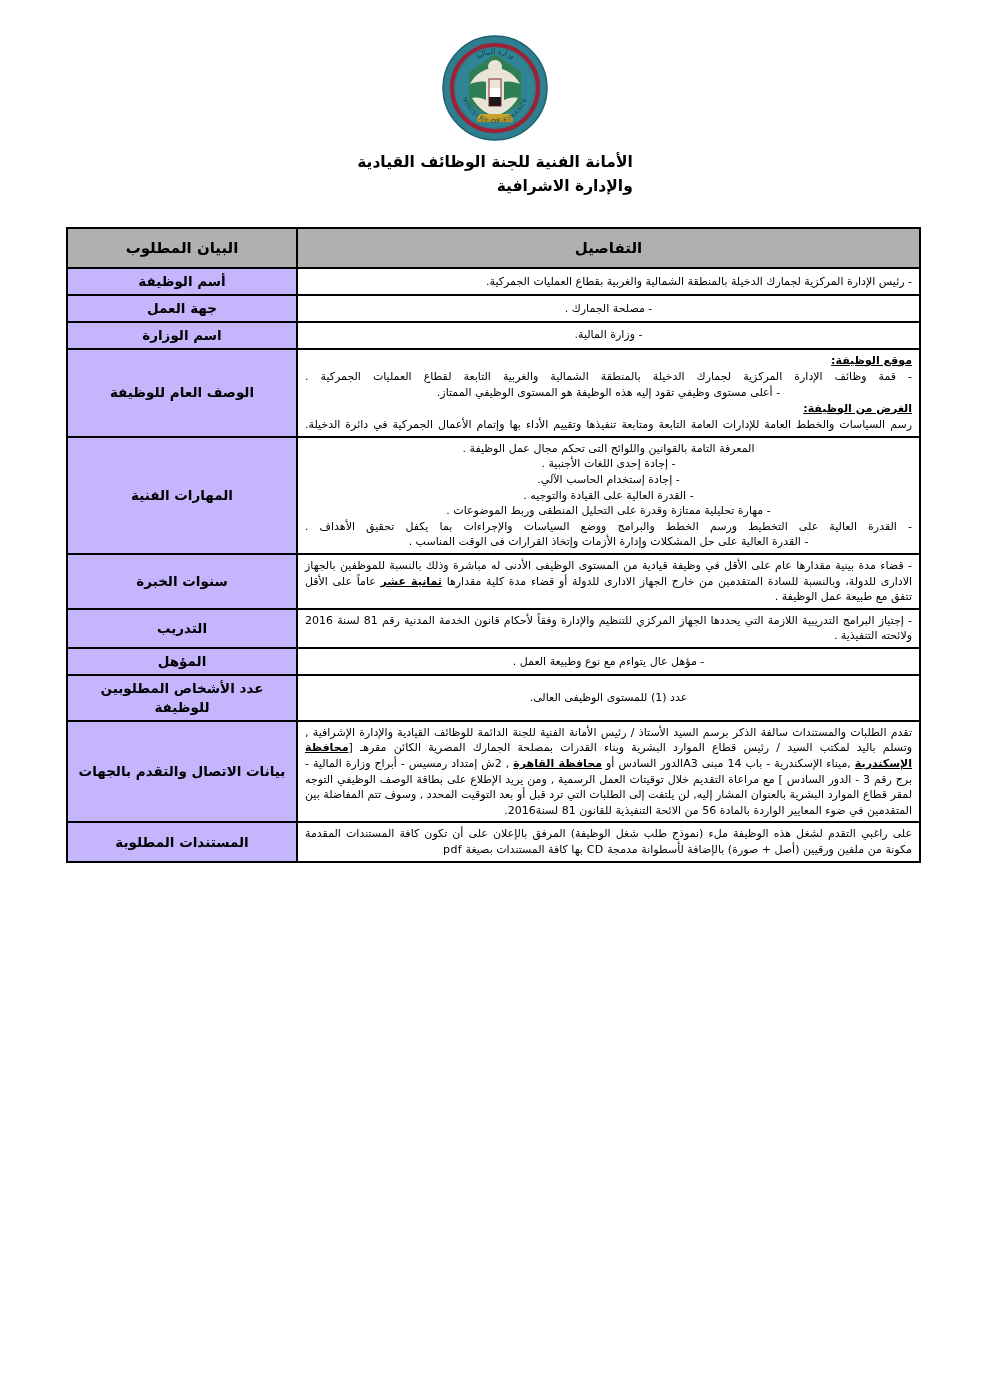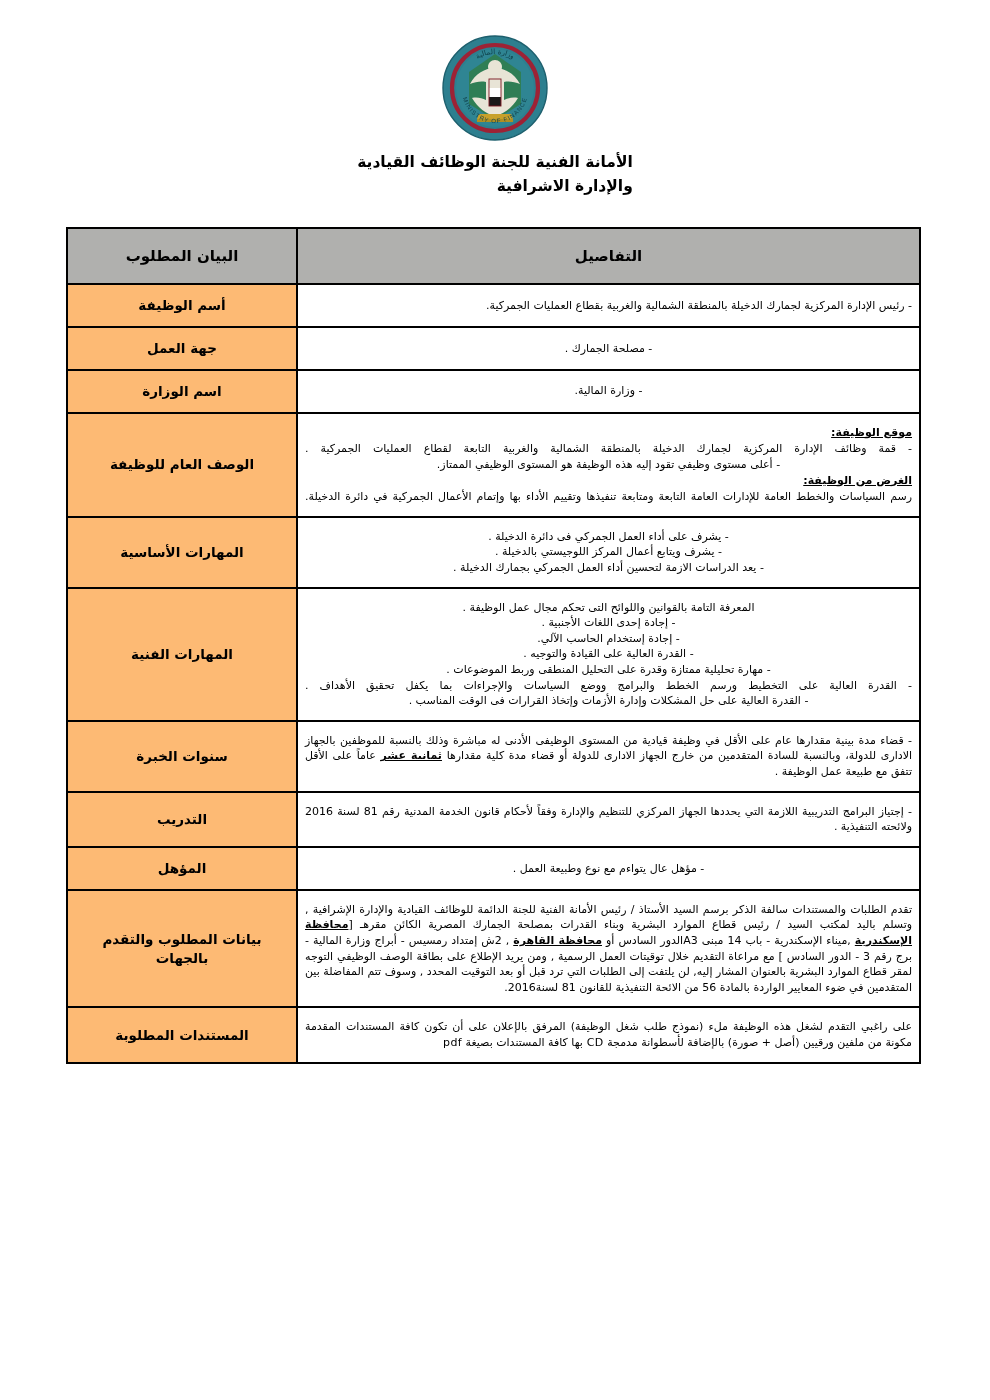--- a/index.html
+++ b/index.html
@@ -51,35 +51,35 @@
   }
   table.info {
     width: 100%;
     border-collapse: collapse;
     table-layout: fixed;
     direction: rtl;
   }
   table.info td, table.info th {
     border: 2.2px solid #000;
     vertical-align: middle;
-    padding: 11px 7px;
+    padding: 3px 7px;
   }
   col.c-label { width: 230px; }
   col.c-value { width: 623px; }
 
   th.hdr {
     background: #b0b0ae;
     font-size: 15px;
     font-weight: bold;
     text-align: center;
     height: 32px;
     padding: 4px 7px;
   }
   td.label {
-    background: #fdba74;
+    background: #c4b5fd;
     font-size: 13.5px;
     font-weight: bold;
     text-align: center;
     line-height: 1.4;
   }
   td.value {
     background: #ffffff;
     font-size: 11px;
     text-align: justify;
     text-align-last: right;
@@ -187,28 +187,20 @@
         <td class="value">
           <span class="sub">موقع الوظيفة:</span>
           <span class="para just">- قمة وظائف الإدارة المركزية لجمارك الدخيلة بالمنطقة الشمالية والغربية التابعة لقطاع العمليات الجمركية .</span>
           <span class="para" style="text-align:center;text-align-last:center">- أعلى مستوى وظيفي تقود إليه هذه الوظيفة هو المستوى الوظيفي الممتاز.</span>
           <span class="sub">الغرض من الوظيفة:</span>
           <span class="para just">رسم السياسات والخطط العامة للإدارات العامة التابعة ومتابعة تنفيذها وتقييم الأداء بها وإتمام الأعمال الجمركية في دائرة الدخيلة.</span>
         </td>
         <td class="label">الوصف العام للوظيفة</td>
       </tr>
 
-      <tr>
-        <td class="value center">
-          <span class="ln">- يشرف على أداء العمل الجمركي فى دائرة الدخيلة .</span>
-          <span class="ln">- يشرف ويتابع أعمال المركز اللوجيستي بالدخيلة .</span>
-          <span class="ln">- يعد الدراسات الازمة لتحسين أداء العمل الجمركي بجمارك الدخيلة .</span>
-        </td>
-        <td class="label">المهارات الأساسية</td>
-      </tr>
 
       <tr>
         <td class="value center">
           <span class="ln">المعرفة التامة بالقوانين واللوائح التى تحكم مجال عمل الوظيفة .</span>
           <span class="ln">- إجادة إحدى اللغات الأجنبية .</span>
           <span class="ln">- إجادة إستخدام الحاسب الآلي.</span>
           <span class="ln">- القدرة العالية على القيادة والتوجيه .</span>
           <span class="ln">- مهارة تحليلية ممتازة وقدرة على التحليل المنطقى وربط الموضوعات .</span>
           <span class="para just">- القدرة العالية على التخطيط ورسم الخطط والبرامج ووضع السياسات والإجراءات بما يكفل تحقيق الأهداف .</span>
           <span class="ln">- القدرة العالية على حل المشكلات وإدارة الأزمات وإتخاذ القرارات فى الوقت المناسب .</span>
@@ -230,27 +222,33 @@
         <td class="label">التدريب</td>
       </tr>
 
       <tr>
         <td class="value center">
           <span class="ln">- مؤهل عال يتواءم مع نوع وطبيعة العمل .</span>
         </td>
         <td class="label">المؤهل</td>
       </tr>
 
+      <tr>
+        <td class="value center">
+          <span class="ln">عدد (1) للمستوى الوظيفى العالى.</span>
+        </td>
+        <td class="label">عدد الأشخاص المطلوبين للوظيفة</td>
+      </tr>
 
       <tr>
         <td class="value just">
           <span class="para">تقدم الطلبات والمستندات سالفة الذكر برسم السيد الأستاذ / رئيس الأمانة الفنية للجنة الدائمة للوظائف القيادية والإدارة الإشرافية , وتسلم باليد لمكتب السيد / رئيس قطاع الموارد البشرية وبناء القدرات بمصلحة الجمارك المصرية الكائن مقرهـ [<b class="bu">محافظة الإسكندرية</b> ,ميناء الإسكندرية - باب 14 مبنى A3الدور السادس أو <b class="bu">محافظة القاهرة</b> , 2ش إمتداد رمسيس - أبراج وزارة المالية - برج رقم 3 - الدور السادس ]  مع مراعاة التقديم خلال توقيتات العمل الرسمية , ومن يريد الإطلاع على بطاقة الوصف الوظيفي التوجه لمقر قطاع الموارد البشرية بالعنوان المشار إليه, لن يلتفت إلى الطلبات التي ترد قبل أو بعد التوقيت المحدد , وسوف تتم المفاضلة بين المتقدمين في ضوء المعايير الواردة بالمادة 56 من الائحة التنفيذية للقانون 81 لسنة2016.</span>
         </td>
         <td class="label">
-          <span class="ln">بيانات المطلوب</span>
+          <span class="ln">بيانات الاتصال</span>
           <span class="ln">والتقدم بالجهات</span>
         </td>
       </tr>
 
       <tr class="clip">
         <td class="value just" style="letter-spacing:0.4px">
           <span class="para">على راغبي التقدم لشغل هذه الوظيفة ملء (نموذج طلب شغل الوظيفة) المرفق بالإعلان على أن تكون كافة المستندات المقدمة مكونة من ملفين ورقيين (أصل + صورة) بالإضافة لأسطوانة مدمجة CD بها كافة المستندات بصيغة pdf</span>
         </td>
         <td class="label">المستندات المطلوبة</td>
       </tr>

